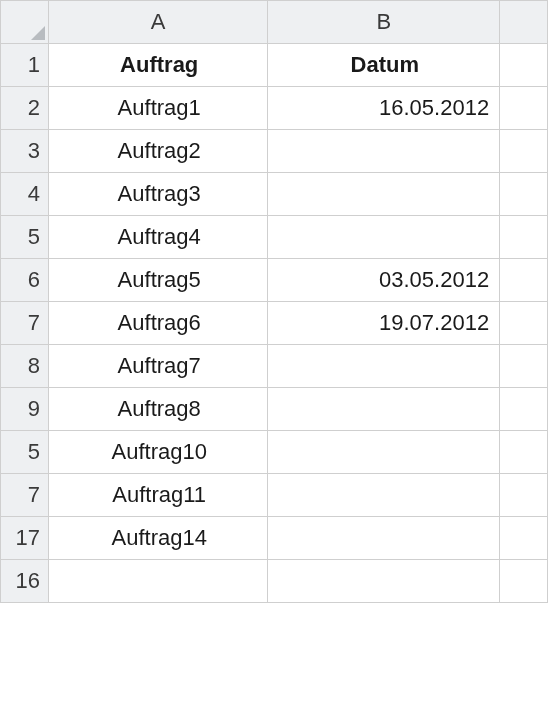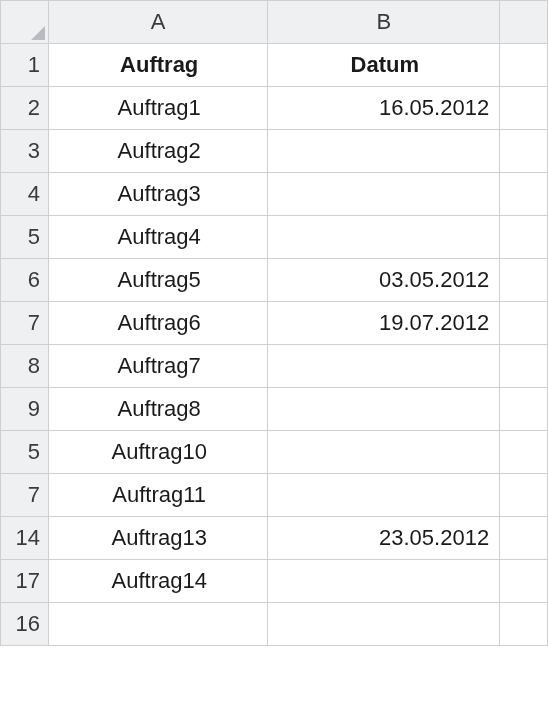--- a/index.html
+++ b/index.html
@@ -153,26 +153,20 @@
   </div>
 
   <div class="row">
     <div class="cell rowhdr">7</div>
     <div class="cell data-cell col-a align-left">Auftrag11</div>
     <div class="cell data-cell col-b align-right"></div>
     <div class="cell data-cell col-c"></div>
   </div>
 
 
-  <div class="row">
-    <div class="cell rowhdr">14</div>
-    <div class="cell data-cell col-a align-left">Auftrag13</div>
-    <div class="cell data-cell col-b align-right">23.05.2012</div>
-    <div class="cell data-cell col-c"></div>
-  </div>
 
   <div class="row">
     <div class="cell rowhdr">17</div>
     <div class="cell data-cell col-a align-left">Auftrag14</div>
     <div class="cell data-cell col-b align-right"></div>
     <div class="cell data-cell col-c"></div>
   </div>
 
   <div class="row">
     <div class="cell rowhdr">16</div>

